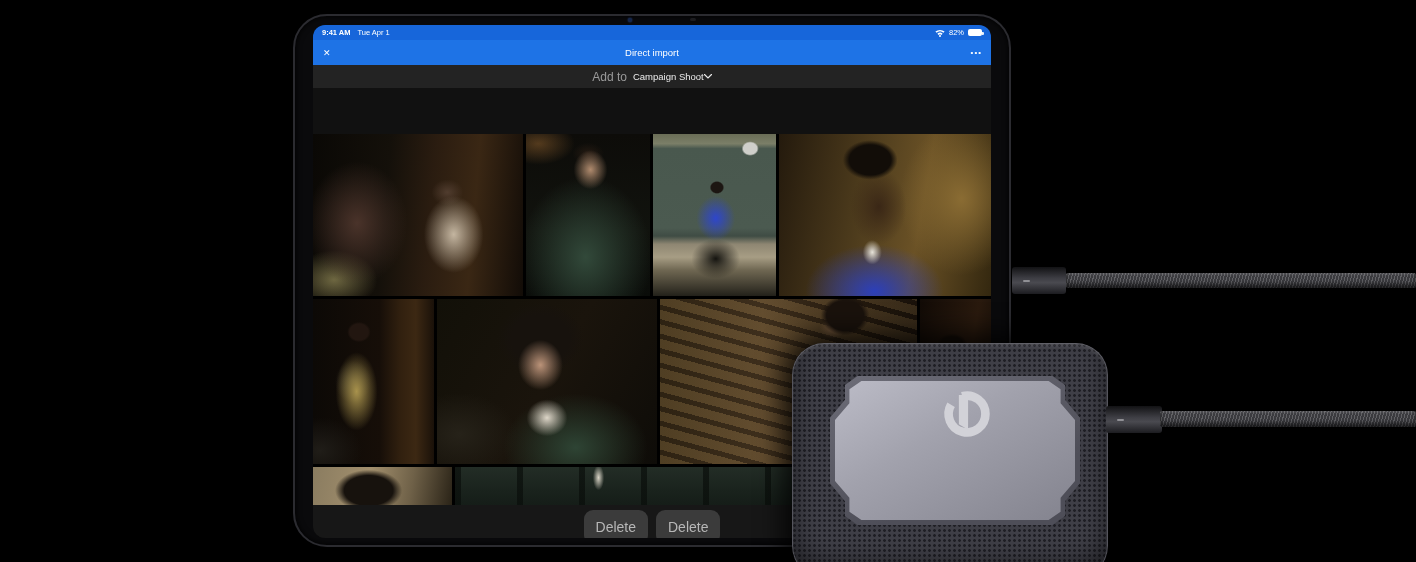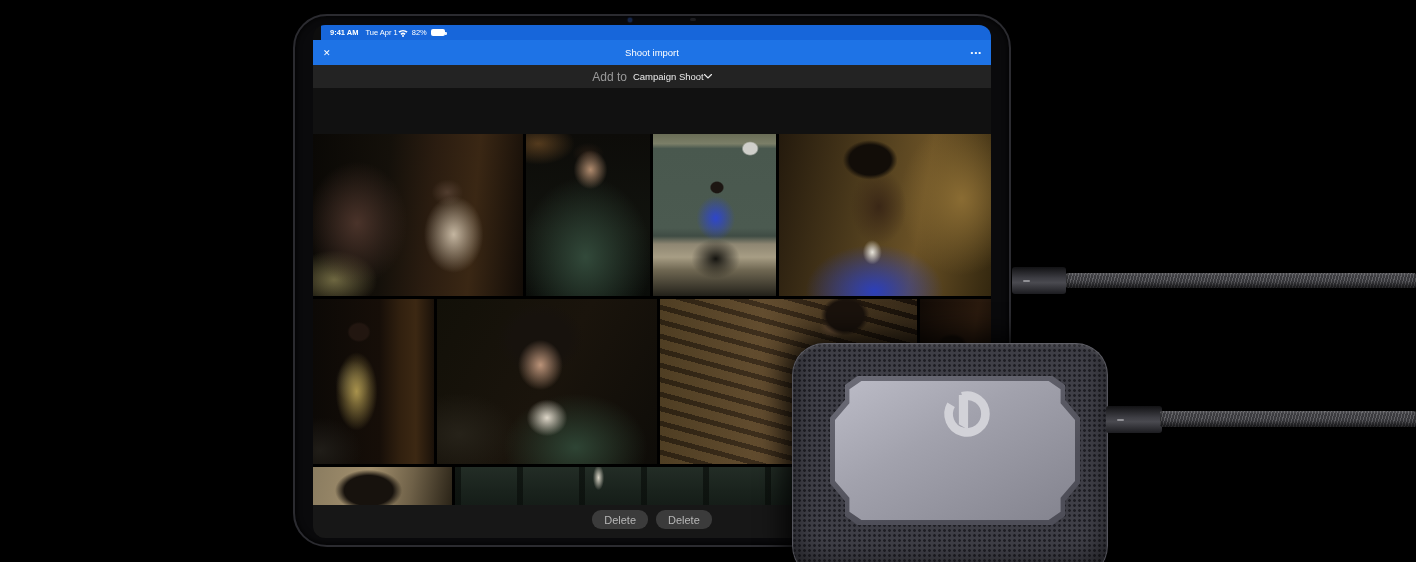--- a/index.html
+++ b/index.html
@@ -10,22 +10,22 @@
   .ipad{position:absolute;left:293px;top:14px;width:718px;height:533px;
         background:#0a0a0c;border:2px solid #2b2b30;border-radius:34px;box-sizing:border-box;
         box-shadow:inset 0 0 6px #000, 0 0 18px rgba(0,0,0,.9);z-index:1;}
   .cam-dot{position:absolute;left:333px;top:2px;width:4px;height:4px;border-radius:50%;
            background:#13254a;box-shadow:0 0 2px #2a4a8a;}
   .cam-dot2{position:absolute;left:395px;top:2px;width:6px;height:3px;border-radius:2px;background:#1c1c1f;}
   .screen{position:absolute;left:18px;top:9px;width:678px;height:513px;border-radius:12px;
           overflow:hidden;background:#0d0d0d;}
 
   
-  .statusbar{position:absolute;left:8px;top:0;width:100%;height:15px;background:#1766da;
-             display:flex;align-items:center;
+  .statusbar{position:absolute;left:0;top:0;width:100%;height:15px;background:#1766da;
+             display:flex;align-items:center;justify-content:space-between;
              padding:0 9px;box-sizing:border-box;color:#fff;font-size:7.5px;}
   .sb-left{display:flex;gap:7px;align-items:center;}
   .sb-time{font-weight:700;}
   .sb-right{display:flex;gap:4px;align-items:center;}
   .battery{width:14px;height:7px;border:1px solid rgba(255,255,255,.9);border-radius:2px;position:relative;
            background:#fff;box-sizing:border-box;}
   .battery:after{content:"";position:absolute;right:-3px;top:1.5px;width:2px;height:3px;
                  background:rgba(255,255,255,.9);border-radius:0 1px 1px 0;}
 
   
@@ -112,22 +112,22 @@
     linear-gradient(100deg,#8a7c60 0%,#a28f6d 40%,#6f6148 70%,#2a2317 100%);}
   .p32{background:
     radial-gradient(8px 18px at 41% 28%, #d9d4c6, rgba(217,212,198,0) 70%),
     repeating-linear-gradient(90deg, rgba(8,12,9,.65) 0 6px, rgba(8,12,9,0) 6px 62px),
     linear-gradient(180deg,#232d26,#1a231d 60%,#151d18);}
   .p33{background:linear-gradient(100deg,#150f08,#241a10 50%,#0d0a06);}
 
   
   .footerbar{position:absolute;left:0;top:480px;width:100%;height:33px;background:#171717;
              display:flex;align-items:flex-start;justify-content:center;gap:8px;padding-top:5px;box-sizing:border-box;}
-  .pill{height:19px;padding:0 12px;border:none;border-radius:9px;background:#3b3b3b;color:#b7b7b7;
-        font-size:11px;font-family:inherit;cursor:pointer;}
+  .pill{height:34px;padding:0 12px;border:none;border-radius:9px;background:#3b3b3b;color:#b7b7b7;
+        font-size:14px;font-family:inherit;cursor:pointer;}
 
   
   .drive{position:absolute;left:792px;top:343px;width:316px;height:235px;border-radius:32px;
          background-color:#3f3f47;
          background-image:radial-gradient(circle,#1f1f25 1px, rgba(31,31,37,0) 1.7px);
          background-size:5px 5px;
          box-shadow:inset 0 3px 4px rgba(255,255,255,.14), inset 0 0 0 1px #4c4c54,
                     inset 0 -14px 26px rgba(0,0,0,.55), 0 0 28px 8px rgba(0,0,0,.85);
          z-index:3;}
   .plate-bevel{position:absolute;left:38px;top:33px;width:250px;height:149px;
@@ -173,21 +173,21 @@
             <path d="M2.4 4.7 A4 4 0 0 1 7.6 4.7 L6.5 5.9 A2.4 2.4 0 0 0 3.5 5.9 Z" fill="#fff"></path>
             <circle cx="5" cy="7" r="1" fill="#fff"></circle>
           </svg>
           <span>82%</span>
           <span class="battery"></span>
         </div>
       </div>
 
       <div class="appheader">
         <button class="hdr-close">✕</button>
-        <div class="hdr-title">Shoot import</div>
+        <div class="hdr-title">Direct import</div>
         <button class="hdr-more">•••</button>
       </div>
 
       <div class="addto">
         <span class="addto-label">Add to</span>
         <button class="addto-btn">
           <span>Campaign Shoot</span>
           <svg class="chev" viewBox="0 0 8 5">
             <path d="M0.5 0.5 L4 4 L7.5 0.5" stroke="#e8e8e8" stroke-width="1.2" fill="none" stroke-linecap="round"></path>
           </svg>

